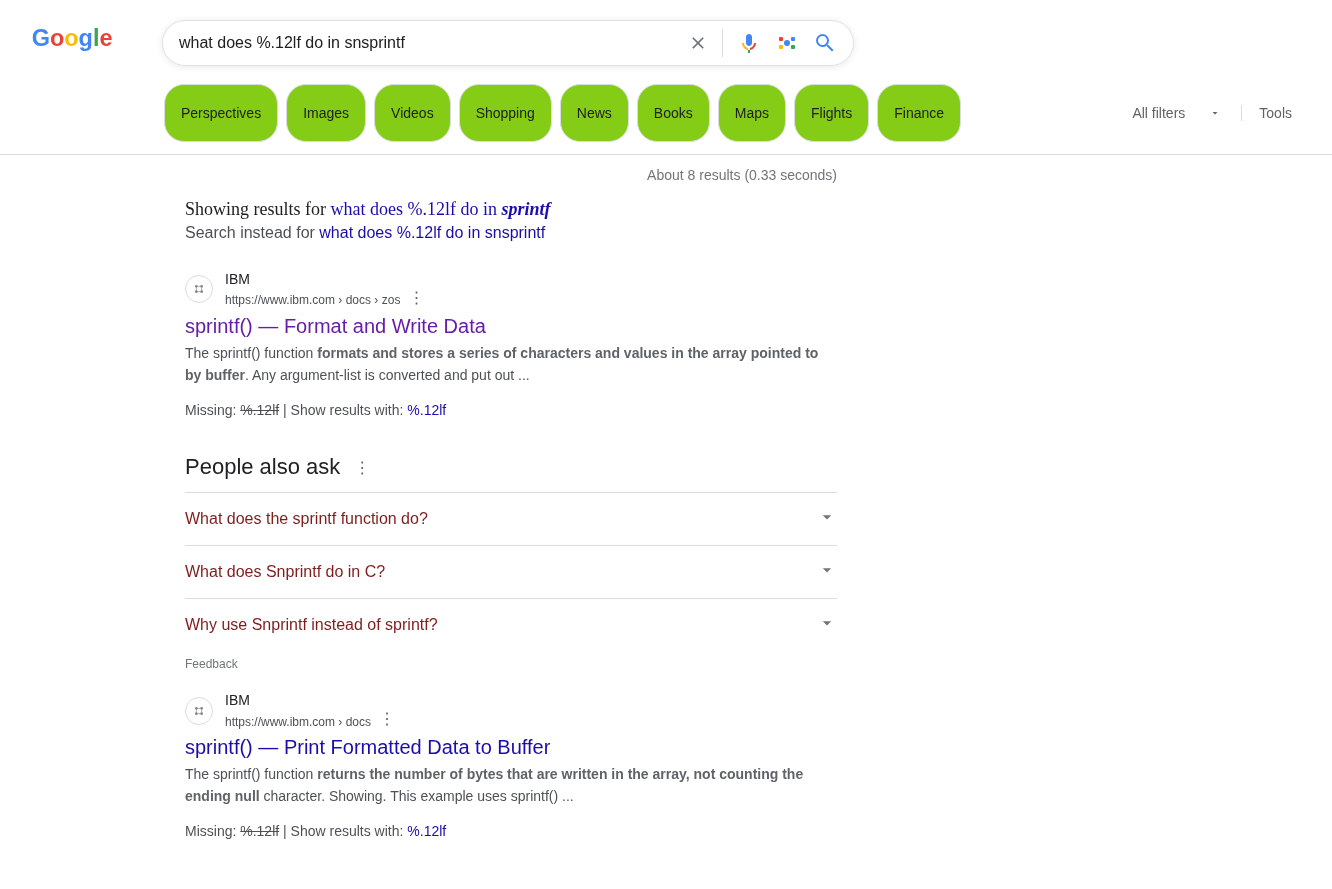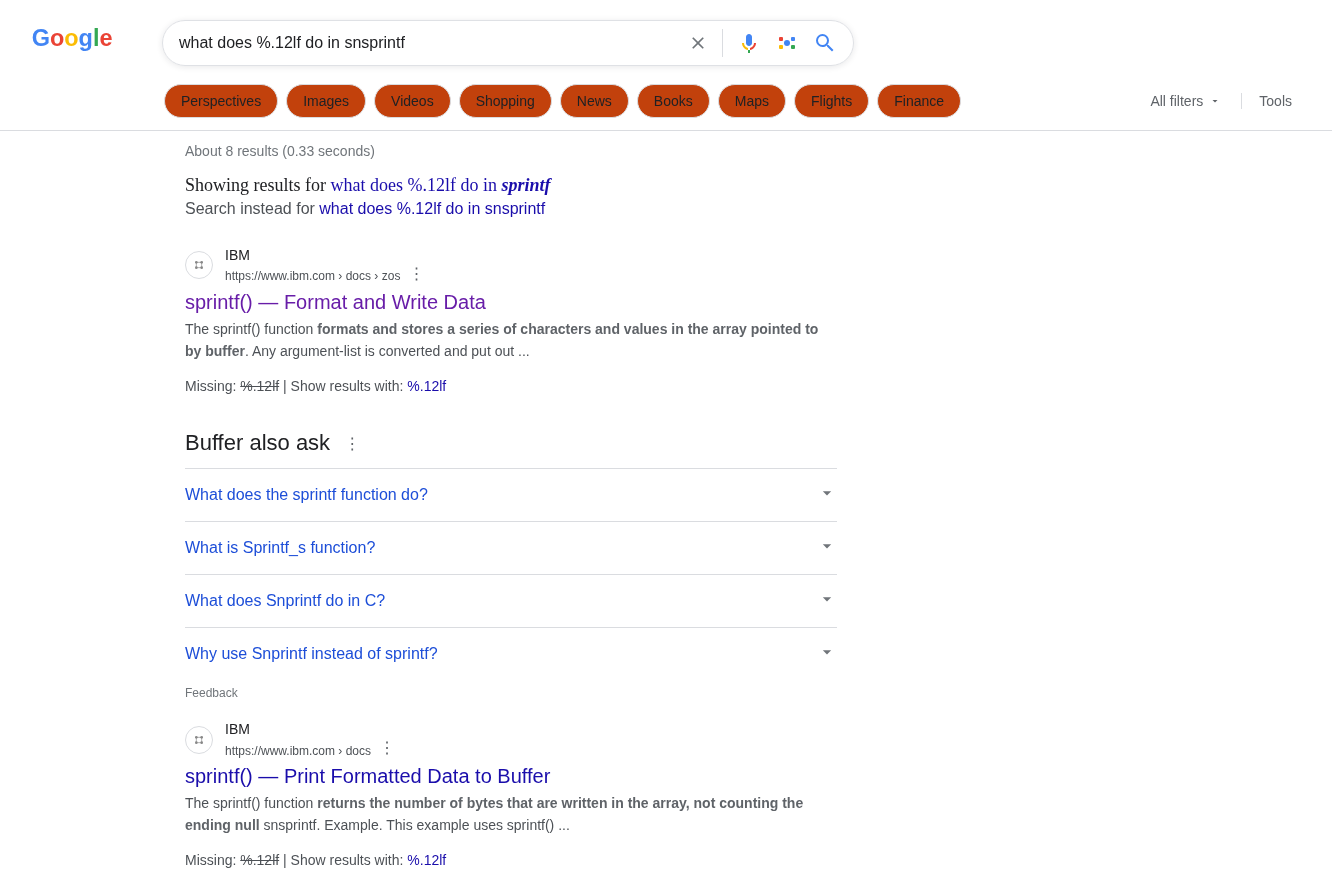--- a/index.html
+++ b/index.html
@@ -7,26 +7,26 @@
 .header { padding: 20px 0 0 0; }
 .header-top { display: flex; align-items: center; padding: 0 30px; }
 .logo { width: 92px; height: 40px; margin-right: 40px; position: relative; }
 .logo svg { width: 92px; height: 30px; }
 .search-bar { display: flex; align-items: center; width: 692px; height: 46px; border: 1px solid #dfe1e5; border-radius: 24px; padding: 0 16px; box-shadow: 0 1px 6px rgba(32,33,36,0.1); }
 .search-input { flex: 1; border: none; outline: none; font-size: 16px; color: #202124; }
 .search-icons { display: flex; align-items: center; gap: 14px; }
 .search-icons > * { cursor: pointer; display: flex; align-items: center; }
 .vline { width: 1px; height: 28px; background: #dadce0; }
 .tabs-row { display: flex; align-items: center; padding: 10px 0 0 164px; gap: 8px; border-bottom: 1px solid #dadce0; padding-bottom: 12px; margin-top: 8px; }
-.tab { padding: 8px 16px; border: 1px solid #dadce0; border-radius: 20px; font-size: 14px; color: #202124; cursor: pointer; background: #c2410c; white-space: nowrap; }
+.tab { padding: 20px 16px; border: 1px solid #dadce0; border-radius: 20px; font-size: 14px; color: #202124; cursor: pointer; background: #84cc16; white-space: nowrap; }
 .tabs-right { display: flex; align-items: center; gap: 20px; margin-left: auto; margin-right: 40px; font-size: 14px; color: #5f6368; }
-.filters-btn { display: flex; align-items: center; gap: 6px; cursor: pointer; }
+.filters-btn { display: flex; align-items: center; gap: 24px; cursor: pointer; }
 .tools-btn { cursor: pointer; padding-left: 17px; border-left: 1px solid #dadce0; }
 .results-area { margin-left: 185px; max-width: 652px; padding-top: 12px; }
-.stats { color: #70757a; font-size: 14px; padding-bottom: 16px; }
+.stats { color: #70757a; font-size: 14px; padding-bottom: 16px; text-align: right; }
 .spell { font-size: 18px; margin-bottom: 4px; font-family: Liberation Serif, serif; }
 .spell a { color: #1a0dab; text-decoration: none; }
 .spell .ital { font-style: italic; font-weight: bold; }
 .instead { font-size: 16px; color: #4d5156; margin-bottom: 28px; }
 .instead a { color: #1a0dab; text-decoration: none; }
 .result { margin-bottom: 28px; }
 .result-head { display: flex; align-items: center; gap: 12px; margin-bottom: 6px; }
 .site-icon { width: 28px; height: 28px; border: 1px solid #dadce0; border-radius: 50%; display: flex; align-items: center; justify-content: center; font-size: 10px; color: #5f6368; }
 .site-info { line-height: 1.3; }
 .site-name { color: #202124; font-size: 14px; }
@@ -35,21 +35,21 @@
 .result-title { color: #681da8; font-size: 20px; text-decoration: none; display: block; margin-bottom: 4px; }
 .result-title.blue { color: #1a0dab; }
 .snippet { color: #4d5156; font-size: 14px; line-height: 1.58; }
 .snippet b { color: #5f6368; font-weight: bold; }
 .missing { color: #4d5156; font-size: 14px; margin-top: 16px; }
 .missing .struck { text-decoration: line-through; }
 .missing a { color: #1a0dab; text-decoration: none; }
 .paa { margin: 36px 0 20px 0; }
 .paa-head { display: flex; align-items: center; gap: 14px; margin-bottom: 12px; }
 .paa-title { font-size: 22px; color: #202124; }
-.paa-item { border-top: 1px solid #dadce0; padding: 14px 0; display: flex; justify-content: space-between; align-items: center; cursor: pointer; font-size: 16px; color: #1d4ed8; }
+.paa-item { border-top: 1px solid #dadce0; padding: 14px 0; display: flex; justify-content: space-between; align-items: center; cursor: pointer; font-size: 16px; color: #7f1d1d; }
 .paa-item:last-of-type { border-bottom: 1px solid #dadce0; }
 .feedback { text-align: left; font-size: 12px; color: #70757a; margin-top: 6px; cursor: pointer; }
 .chev { color: #70757a; }
 </style>
 </head>
 <body>
 
 <div class="header">
   <div class="header-top">
     <div class="logo">
@@ -146,31 +146,25 @@
     <div class="snippet">
       <span>The sprintf() function </span><b>formats and stores a series of characters and values in the array pointed to by buffer</b><span>. Any argument-list is converted and put out ...</span>
     </div>
     <div class="missing">
       <span>Missing: </span><span class="struck">%.12lf</span><span> | Show results with: </span><a href="#">%.12lf</a>
     </div>
   </div>
 
   <div class="paa">
     <div class="paa-head">
-      <div class="paa-title">Buffer also ask</div>
+      <div class="paa-title">People also ask</div>
       <span class="more-dots">⋮</span>
     </div>
     <div class="paa-item">
       <span>What does the sprintf function do?</span>
-      <span class="chev"><svg width="20" height="20" viewBox="0 0 24 24">
-            <path fill="#70757a" d="M7 10l5 5 5-5z"></path>
-          </svg></span>
-    </div>
-    <div class="paa-item">
-      <span>What is Sprintf_s function?</span>
       <span class="chev"><svg width="20" height="20" viewBox="0 0 24 24">
             <path fill="#70757a" d="M7 10l5 5 5-5z"></path>
           </svg></span>
     </div>
     <div class="paa-item">
       <span>What does Snprintf do in C?</span>
       <span class="chev"><svg width="20" height="20" viewBox="0 0 24 24">
             <path fill="#70757a" d="M7 10l5 5 5-5z"></path>
           </svg></span>
     </div>
@@ -197,20 +191,20 @@
       <div class="site-info">
         <div class="site-name">IBM</div>
         <div class="site-url">
           <span>https://www.ibm.com › docs</span>
           <span class="more-dots">⋮</span>
         </div>
       </div>
     </div>
     <a href="#" class="result-title blue">sprintf() — Print Formatted Data to Buffer</a>
     <div class="snippet">
-      <span>The sprintf() function </span><b>returns the number of bytes that are written in the array, not counting the ending null</b><span> snsprintf. Example. This example uses sprintf() ...</span>
+      <span>The sprintf() function </span><b>returns the number of bytes that are written in the array, not counting the ending null</b><span> character. Showing. This example uses sprintf() ...</span>
     </div>
     <div class="missing">
       <span>Missing: </span><span class="struck">%.12lf</span><span> | Show results with: </span><a href="#">%.12lf</a>
     </div>
   </div>
 
 </div>
 
 </body></html>

